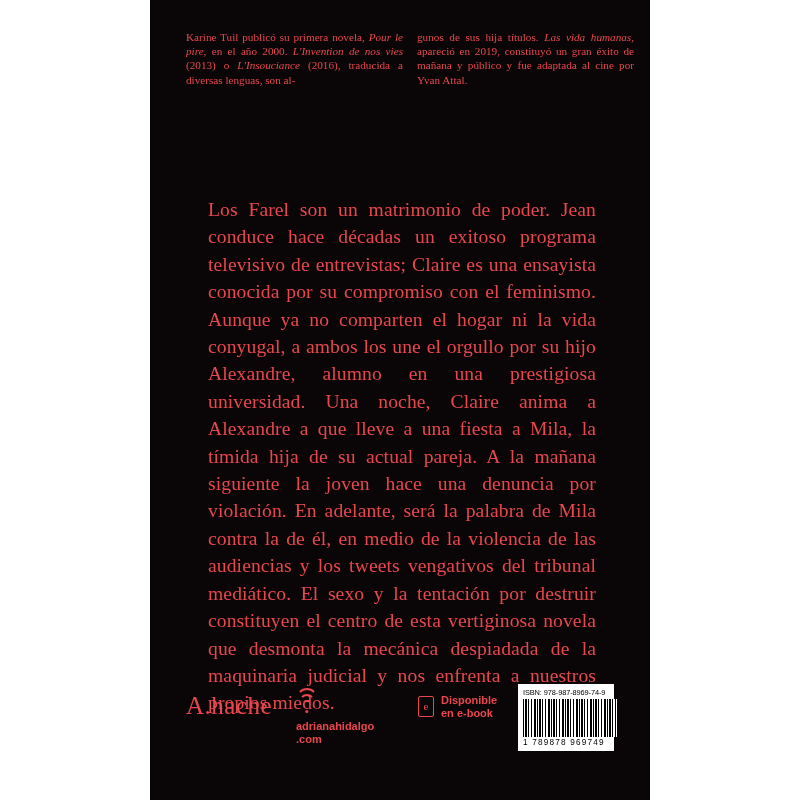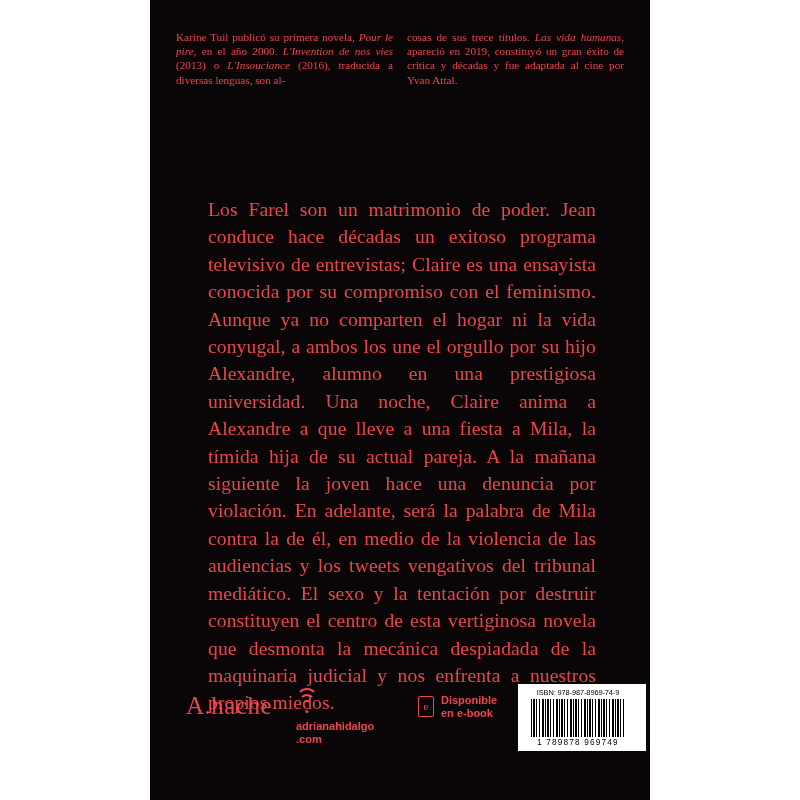--- a/index.html
+++ b/index.html
@@ -26,21 +26,21 @@
     width: 500px;
     height: 800px;
     background: #0a0607;
     box-sizing: border-box;
     overflow: hidden;
   }
 
   
   .bio {
     position: absolute;
-    left: 26px;
+    left: 36px;
     top: 30px;
     width: 448px;
     display: flex;
     gap: 14px;
   }
   .bio-col {
     width: 217px;
     color: #e8474e;
     font-size: 11.2px;
     line-height: 14.2px;
@@ -156,25 +156,24 @@
     font-size: 11px;
     line-height: 12.6px;
     font-weight: bold;
   }
 
   
   .barcode-box {
     position: absolute;
     left: 368px;
     top: -2px;
-    width: 128px;
+    width: 96px;
     background: #ffffff;
     padding: 4px 13px 3px 5px;
     box-sizing: border-box;
-    text-align: center;
   }
   .isbn-text {
     color: #000000;
     font-family: "Liberation Sans", sans-serif;
     font-size: 7.4px;
     line-height: 9px;
     letter-spacing: -0.1px;
     margin-bottom: 2px;
     white-space: nowrap;
   }
@@ -202,21 +201,21 @@
   }
 </style>
 </head>
 <body>
 
 <div class="page">
   <div class="cover">
 
     <div class="bio">
       <div class="bio-col"><span>Karine Tuil publicó su primera novela, </span><i>Pour le pire</i><span>, en el año 2000. </span><i>L'Invention de nos vies</i><span> (2013) o </span><i>L'Insouciance</i><span> (2016), traducida a diversas lenguas, son al-</span></div>
-      <div class="bio-col"><span>cosas de sus trece títulos. </span><i>Las vida humanas</i><span>, apareció en 2019, constituyó un gran éxito de crítica y décadas y fue adaptada al cine por Yvan Attal.</span></div>
+      <div class="bio-col"><span>gunos de sus hija títulos. </span><i>Las vida humanas</i><span>, apareció en 2019, constituyó un gran éxito de mañana y público y fue adaptada al cine por Yvan Attal.</span></div>
     </div>
 
     <div class="blurb">Los Farel son un matrimonio de poder. Jean conduce hace décadas un exitoso programa televisivo de entrevistas; Claire es una ensayista conocida por su compromiso con el feminismo. Aunque ya no comparten el hogar ni la vida conyugal, a ambos los une el orgullo por su hijo Alexandre, alumno en una prestigiosa universidad. Una noche, Claire anima a Alexandre a que lleve a una fiesta a Mila, la tímida hija de su actual pareja. A la mañana siguiente la joven hace una denuncia por violación. En adelante, será la palabra de Mila contra la de él, en medio de la violencia de las audiencias y los tweets vengativos del tribunal mediático. El sexo y la tentación por destruir constituyen el centro de esta vertiginosa novela que desmonta la mecánica despiadada de la maquinaria judicial y nos enfrenta a nuestros propios miedos.</div>
 
     <div class="footer">
 
       <div class="logo"><span class="dot-a">A.</span><span class="hache">hache</span></div>
 
       <div class="web">
         <span class="wifi-icon">

